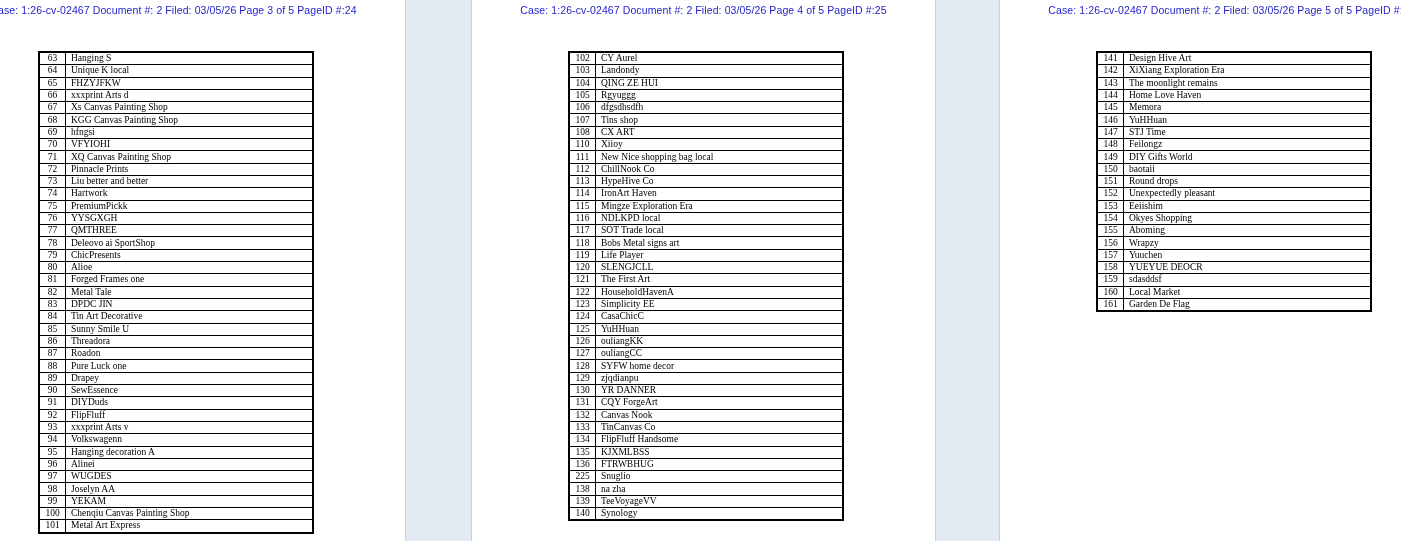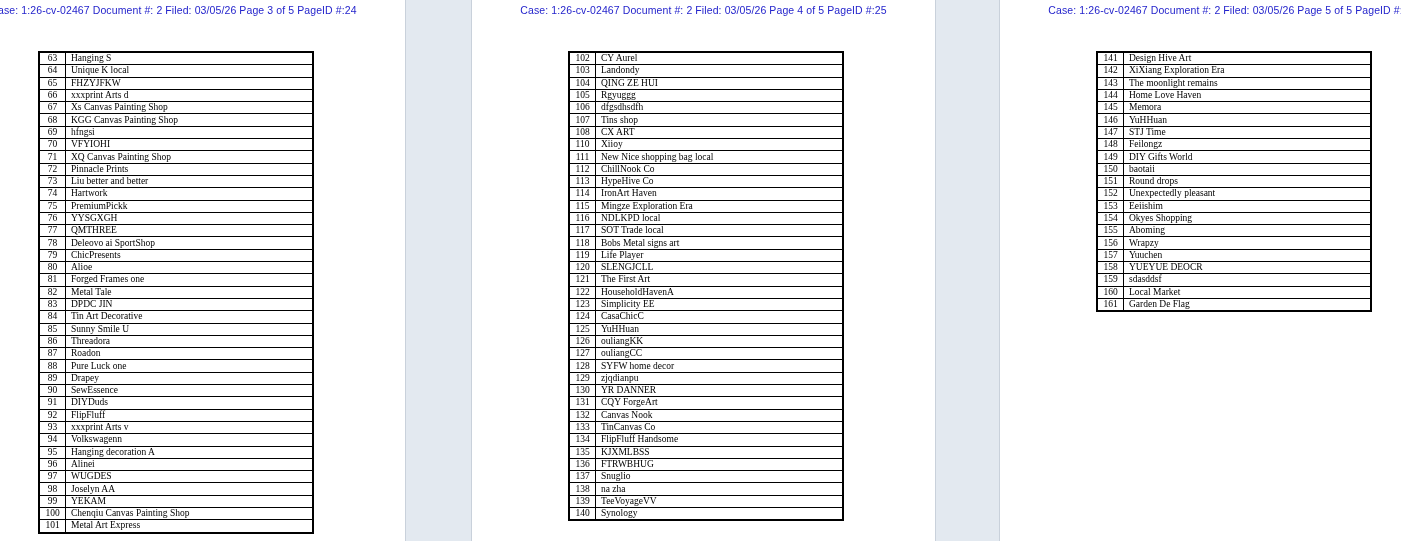--- a/index.html
+++ b/index.html
@@ -367,21 +367,21 @@
           </tr>
           <tr>
             <td class="num">135</td>
             <td class="name">KJXMLBSS</td>
           </tr>
           <tr>
             <td class="num">136</td>
             <td class="name">FTRWBHUG</td>
           </tr>
           <tr>
-            <td class="num">137</td>
+            <td class="num">225</td>
             <td class="name">Snuglio</td>
           </tr>
           <tr>
             <td class="num">138</td>
             <td class="name">na zha</td>
           </tr>
           <tr>
             <td class="num">139</td>
             <td class="name">TeeVoyageVV</td>
           </tr>

